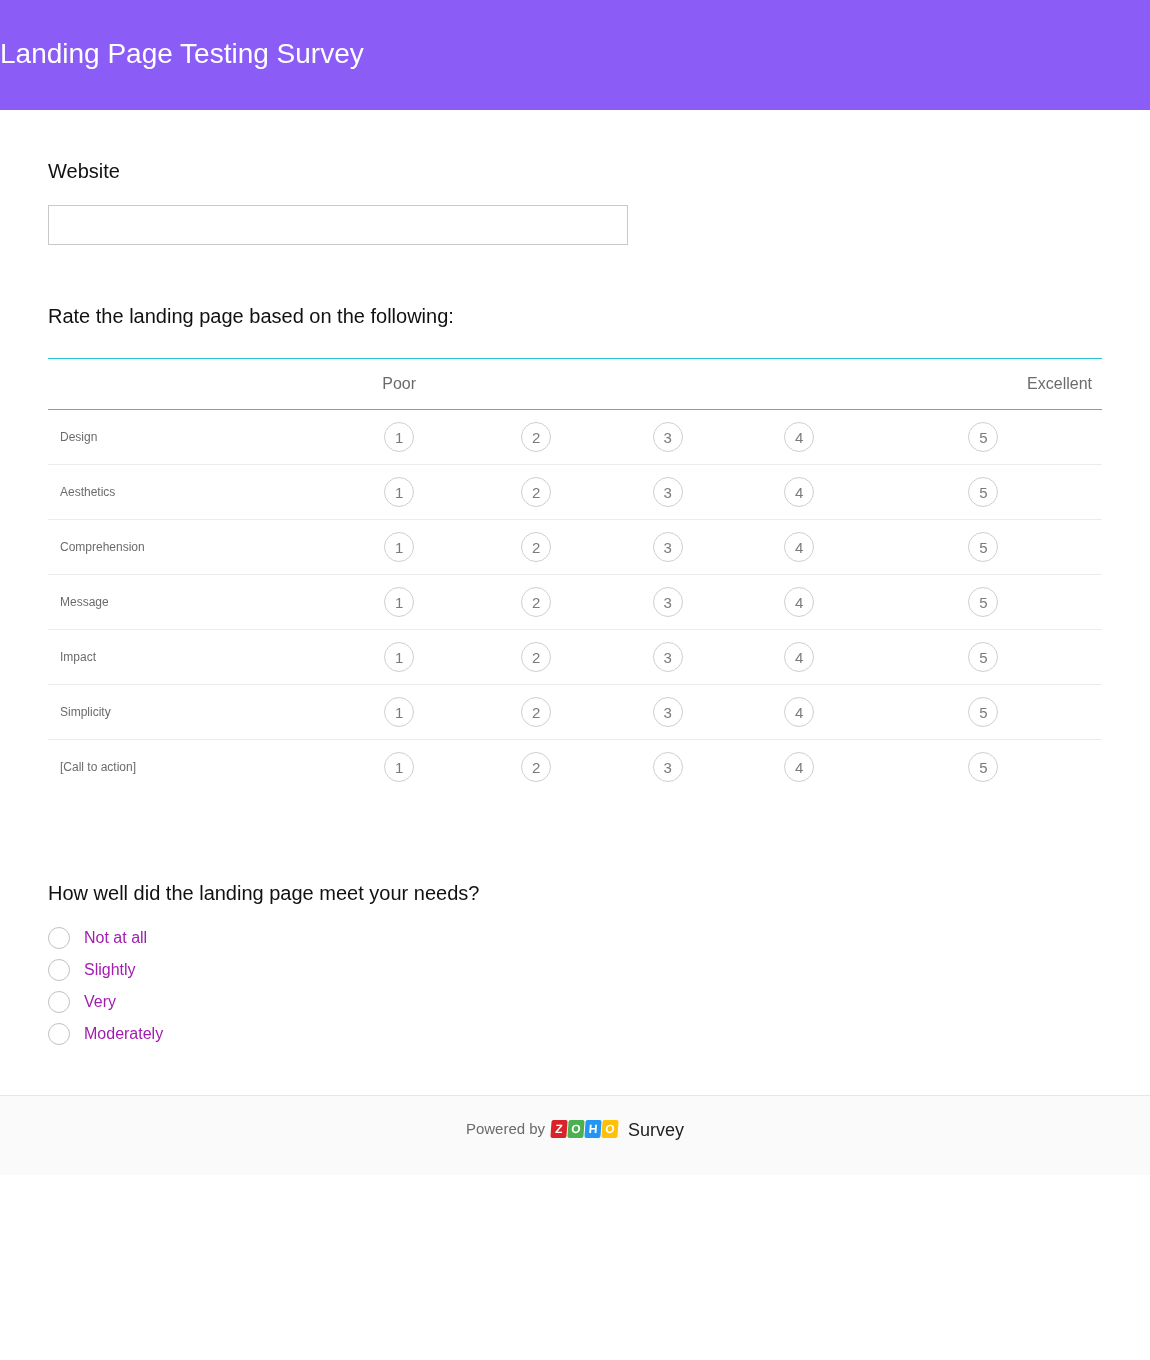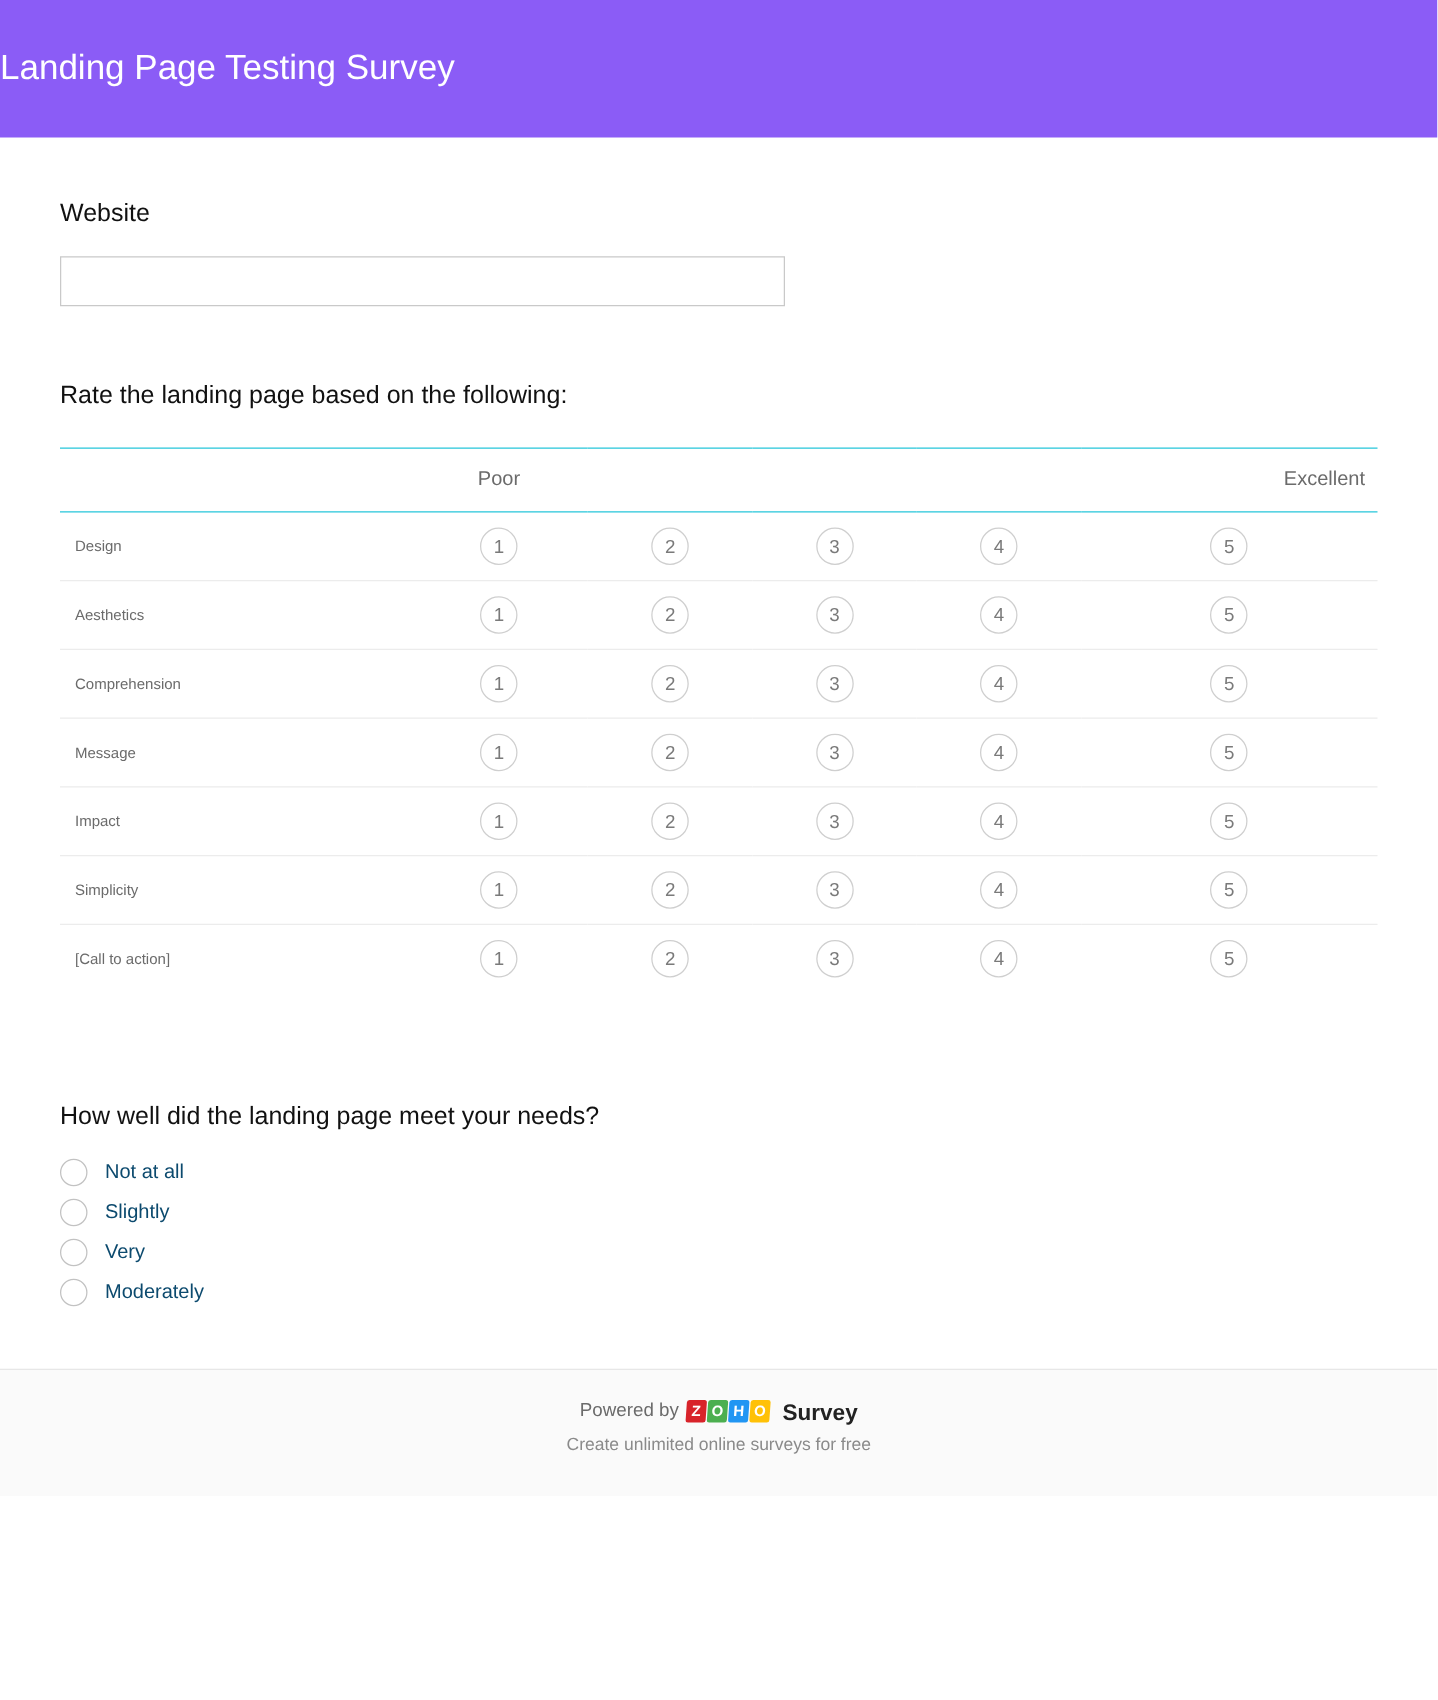--- a/index.html
+++ b/index.html
@@ -97,21 +97,21 @@
   .radio-circle {
     width: 22px;
     height: 22px;
     border: 1px solid #c2c2c2;
     border-radius: 50%;
     margin-right: 14px;
     cursor: pointer;
     background: #fff;
   }
   .radio-label {
-    color: #0c4a6e;
+    color: #a21caf;
     font-size: 16px;
   }
   .footer {
     border-top: 1px solid #e7e7e7;
     background: #fafafa;
     text-align: center;
     padding: 24px 0 34px 0;
   }
   .footer-line1 {
     color: #6b6b6b;
@@ -144,21 +144,21 @@
     font-weight: 700;
     border-radius: 2px;
     transform: skewX(-4deg);
   }
   .zl-z { background: #d8232a; }
   .zl-o1 { background: #4caf50; }
   .zl-h { background: #2196f3; }
   .zl-o2 { background: #ffc107; }
   .zoho-survey-text {
     color: #222;
-    font-weight: 700;
+    font-weight: 400;
     font-size: 18px;
     margin-left: 4px;
   }
 </style>
 </head>
 <body>
 
 <div class="header">
   <h1>Landing Page Testing Survey</h1>
 </div>
@@ -274,14 +274,13 @@
   <div class="footer-line1">
     <span>Powered by</span>
     <span class="zoho-logo">
       <span class="zl-box zl-z">Z</span>
       <span class="zl-box zl-o1">O</span>
       <span class="zl-box zl-h">H</span>
       <span class="zl-box zl-o2">O</span>
     </span>
     <span class="zoho-survey-text">Survey</span>
   </div>
-  <div class="footer-line2">Create unlimited online surveys for free</div>
 </div>
 
 </body></html>

